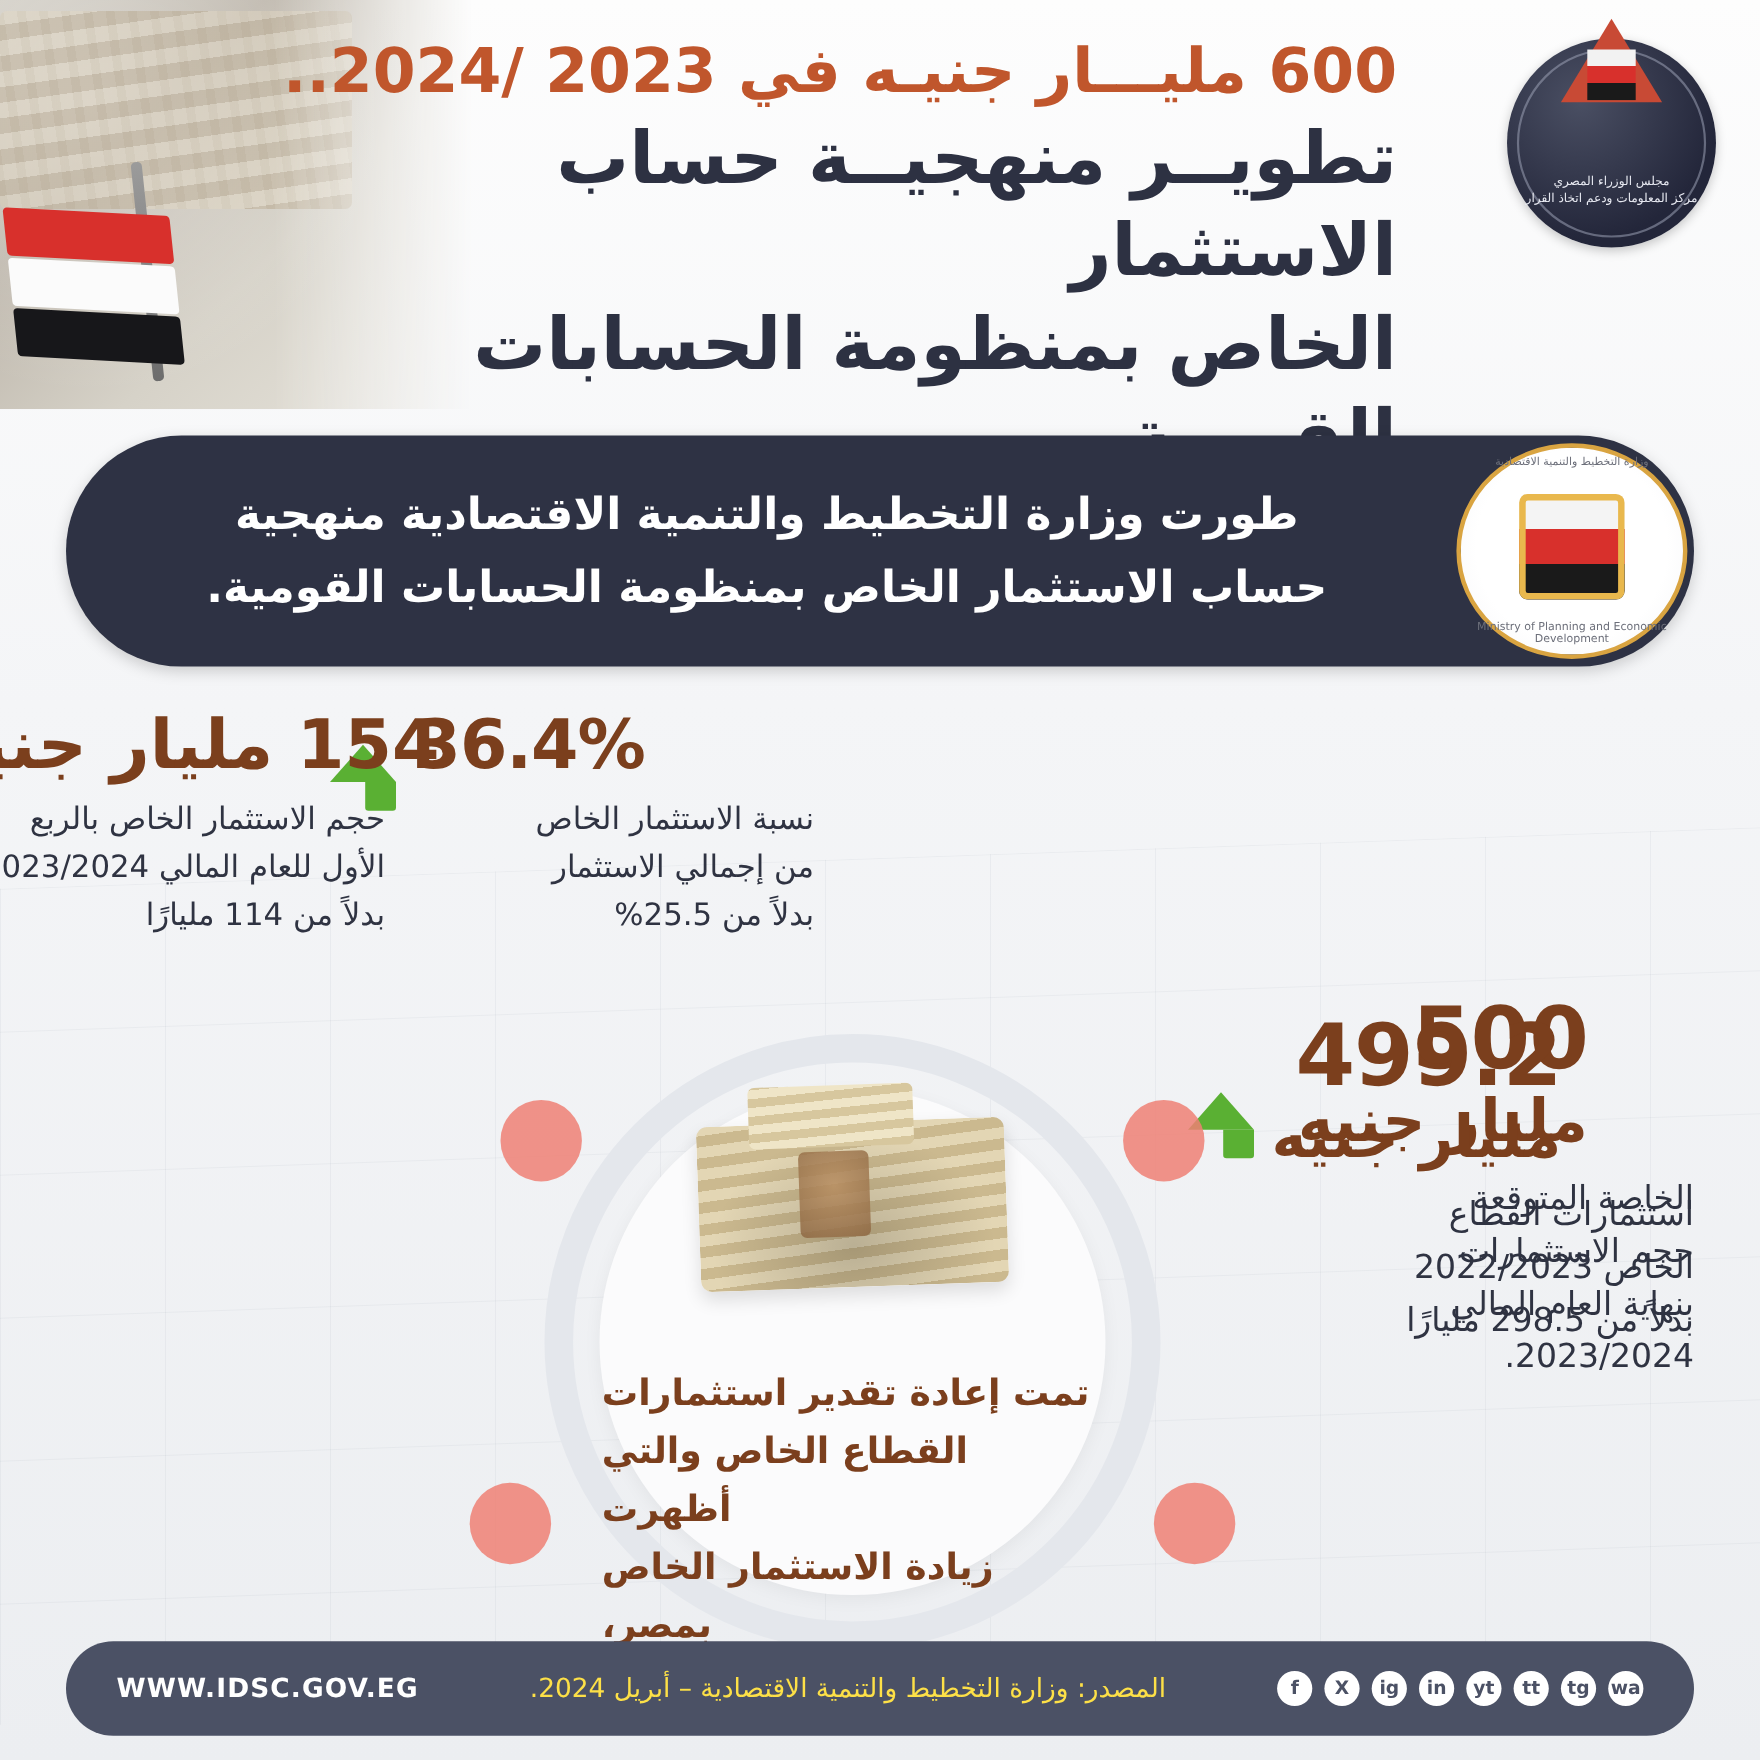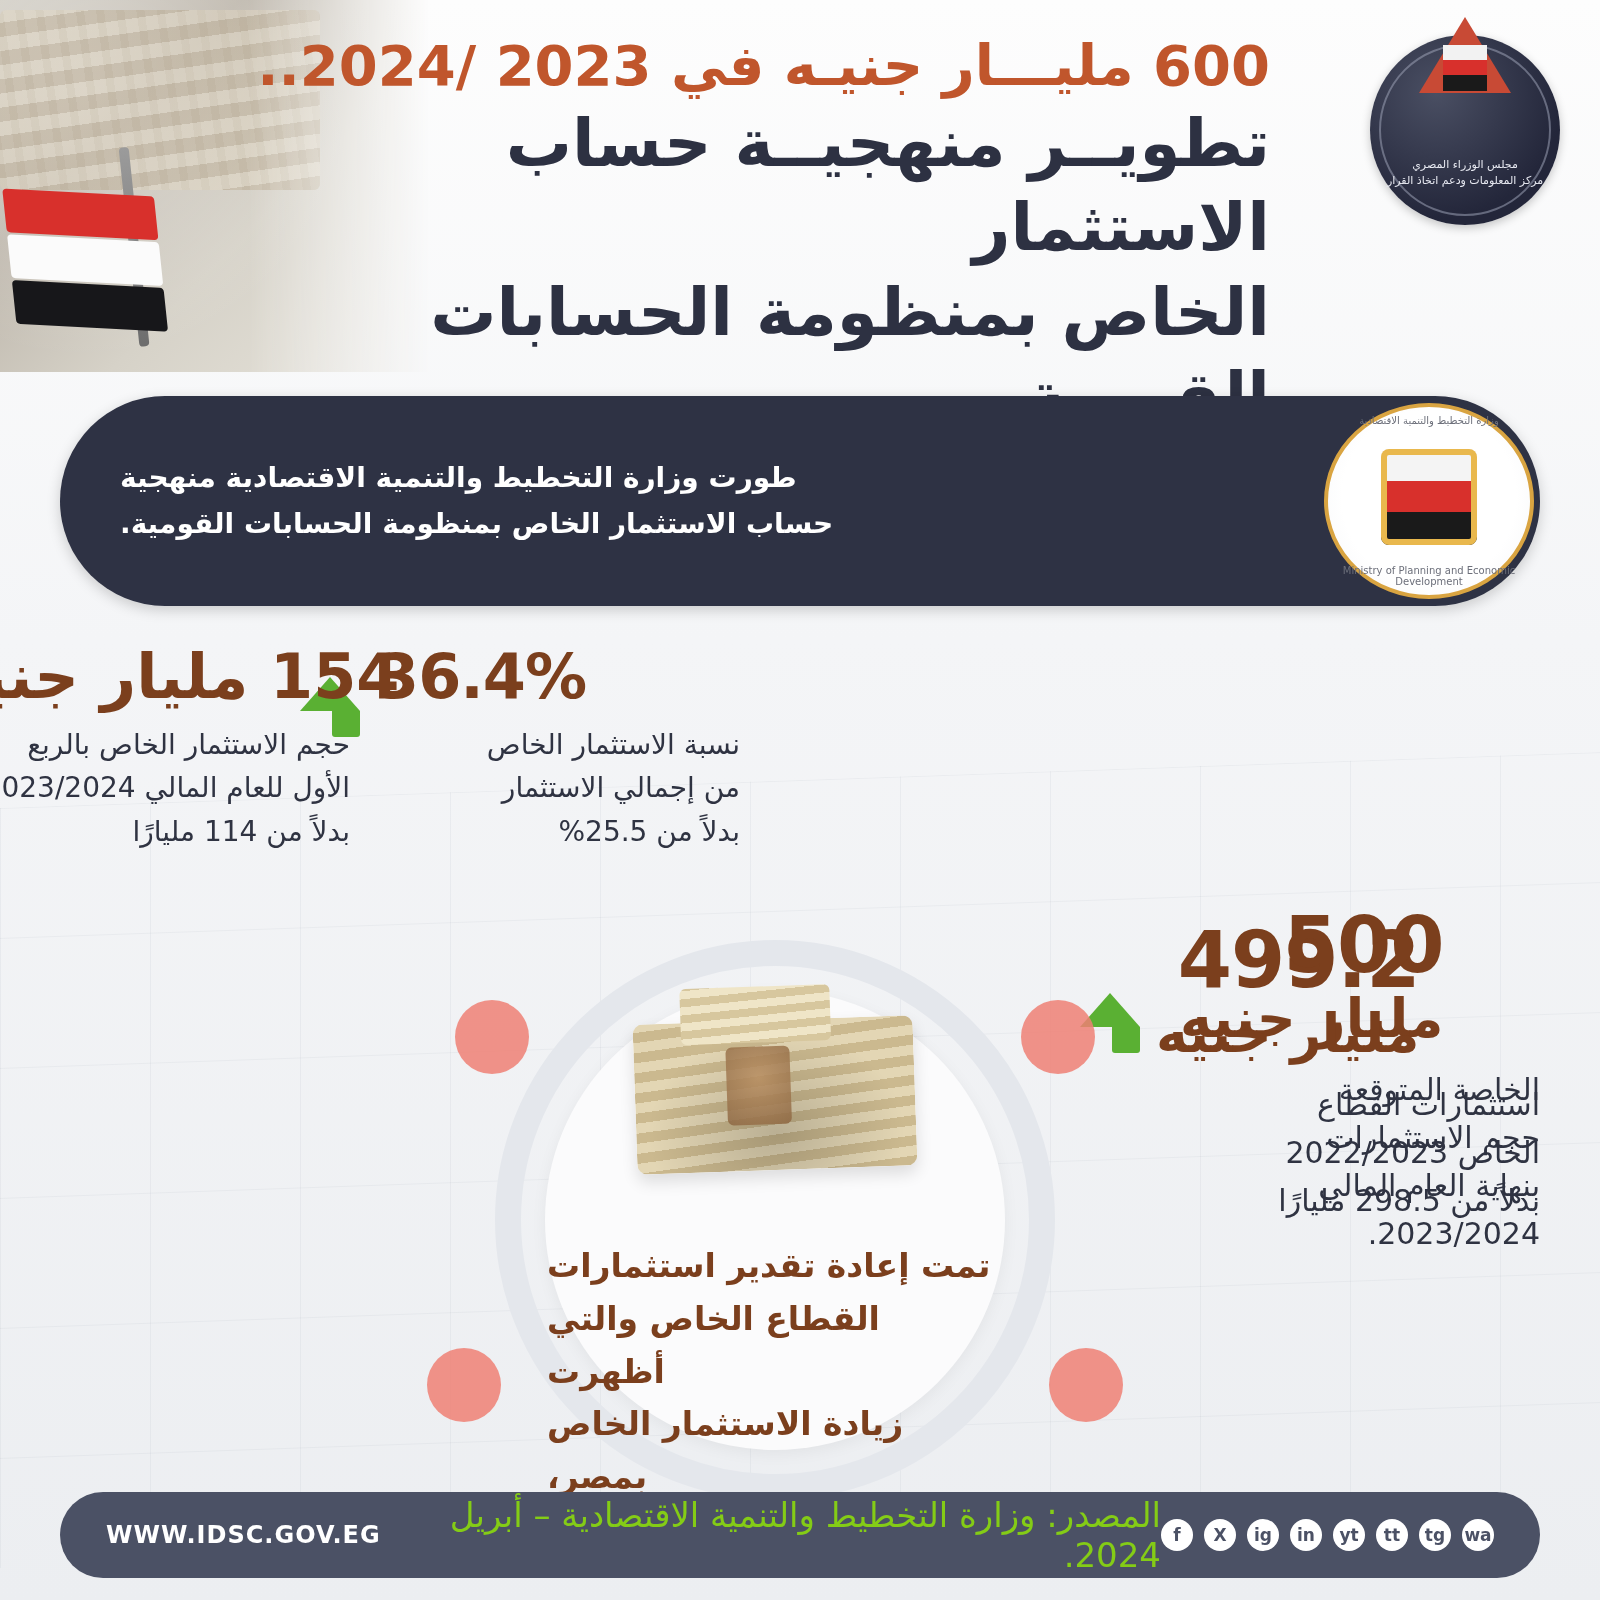--- a/index.html
+++ b/index.html
@@ -119,22 +119,22 @@
     box-shadow: 0 0 0 6px #e9b84d inset;
   }
   .ministry-logo .arabic-ring, .ministry-logo .en-ring {
     position: absolute; width: 100%; text-align: center; color: #6c6f7a; font-size: 10px;
   }
   .ministry-logo .arabic-ring { top: 8px; }
   .ministry-logo .en-ring { bottom: 8px; }
 
   .ministry-text {
     flex: 1 1 auto; order: 1;
-    color: #ffffff; text-align: left; padding: 0 40px 0 60px;
-    font-size: 28px; font-weight: bold; line-height: 1.65;
+    color: #ffffff; text-align: center; padding: 0 40px 0 60px;
+    font-size: 40px; font-weight: bold; line-height: 1.65;
   }
 
   
   .stat { position: absolute; text-align: right; }
   .stat .headline {
     display: flex; align-items: center; justify-content: flex-end; gap: 16px;
     direction: rtl;
   }
   .stat .value {
     font-size: 62px; font-weight: bold; color: #7b3f1d;
@@ -211,21 +211,21 @@
     font-size: 33px; font-weight: bold; line-height: 1.6;
   }
 
   
   .footer {
     position: absolute; left: 60px; bottom: 22px; width: 1480px; height: 86px;
     background: #4b5165; border-radius: 44px;
     display: flex; align-items: center; justify-content: space-between;
     padding: 0 46px; direction: rtl;
   }
-  .footer .source { color: #84cc16; font-size: 34px; }
+  .footer .source { color: #fde047; font-size: 24px; }
   .footer .url { color: #ffffff; font-size: 24px; font-weight: bold; letter-spacing: 1px; direction: ltr; }
   .socials { display: flex; gap: 11px; direction: ltr; }
   .socials span {
     width: 32px; height: 32px; border-radius: 50%; background: #ffffff;
     color: #4b5165; font-size: 17px; line-height: 32px; text-align: center; font-weight: bold;
   }
 </style>
 </head>
 <body>
 

